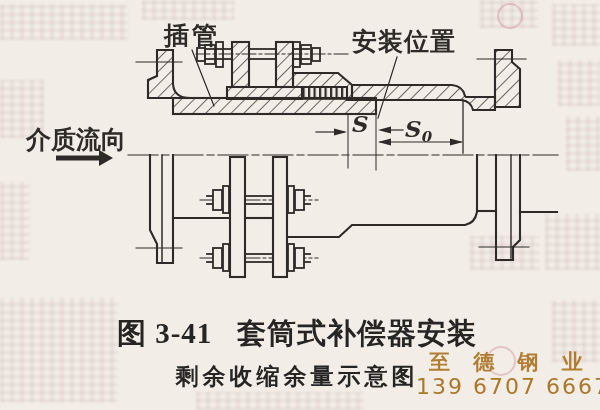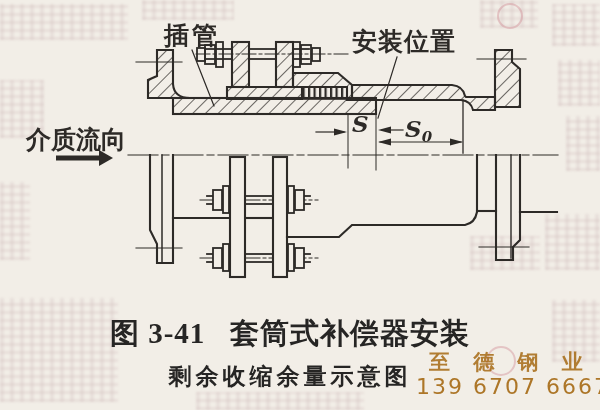--- a/index.html
+++ b/index.html
@@ -10,21 +10,21 @@
     background:
       repeating-linear-gradient(0deg, rgba(186,152,156,.34) 0 3px, transparent 3px 8px),
       repeating-linear-gradient(90deg, rgba(176,146,152,.30) 0 4px, transparent 4px 10px);}
   .ring{position:absolute;border:2px solid rgba(205,130,140,.38);border-radius:50%;
         filter:blur(.6px);pointer-events:none;}
   svg{position:absolute;left:0;top:0;}
   .lbl{font-family:"Liberation Serif","DejaVu Serif",serif;font-weight:600;
        font-size:25px;fill:#2d2a27;}
   .dim{font-family:"DejaVu Serif","Liberation Serif",serif;font-style:italic;
        font-weight:600;font-size:23px;fill:#2d2a27;}
-  .caption{position:absolute;left:80px;width:420px;text-align:center;color:#262524;
+  .caption{position:absolute;left:87px;width:420px;text-align:center;color:#262524;
        font-weight:600;white-space:pre;}
   #cap1{top:314px;font-size:29px;letter-spacing:1px;}
   #cap2{top:361px;font-size:23px;letter-spacing:4px;}
   .wm{position:absolute;color:#a16207;white-space:pre;pointer-events:none;}
   #wm1{left:429px;top:348px;font-size:21px;letter-spacing:9px;opacity:.8;font-weight:600;}
   #wm2{left:416px;top:374px;font-size:22px;letter-spacing:2px;opacity:.85;
        font-family:"DejaVu Sans","Liberation Sans",sans-serif;}
 </style>
 </head>
 <body>

